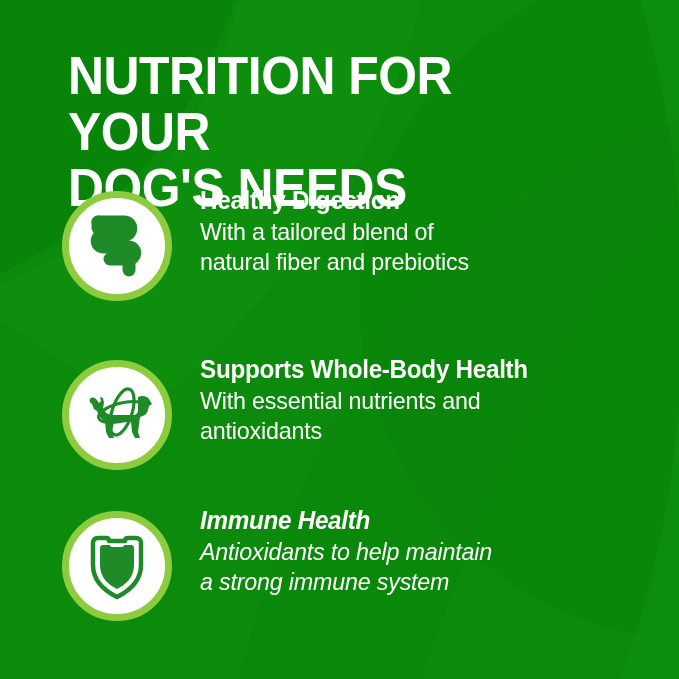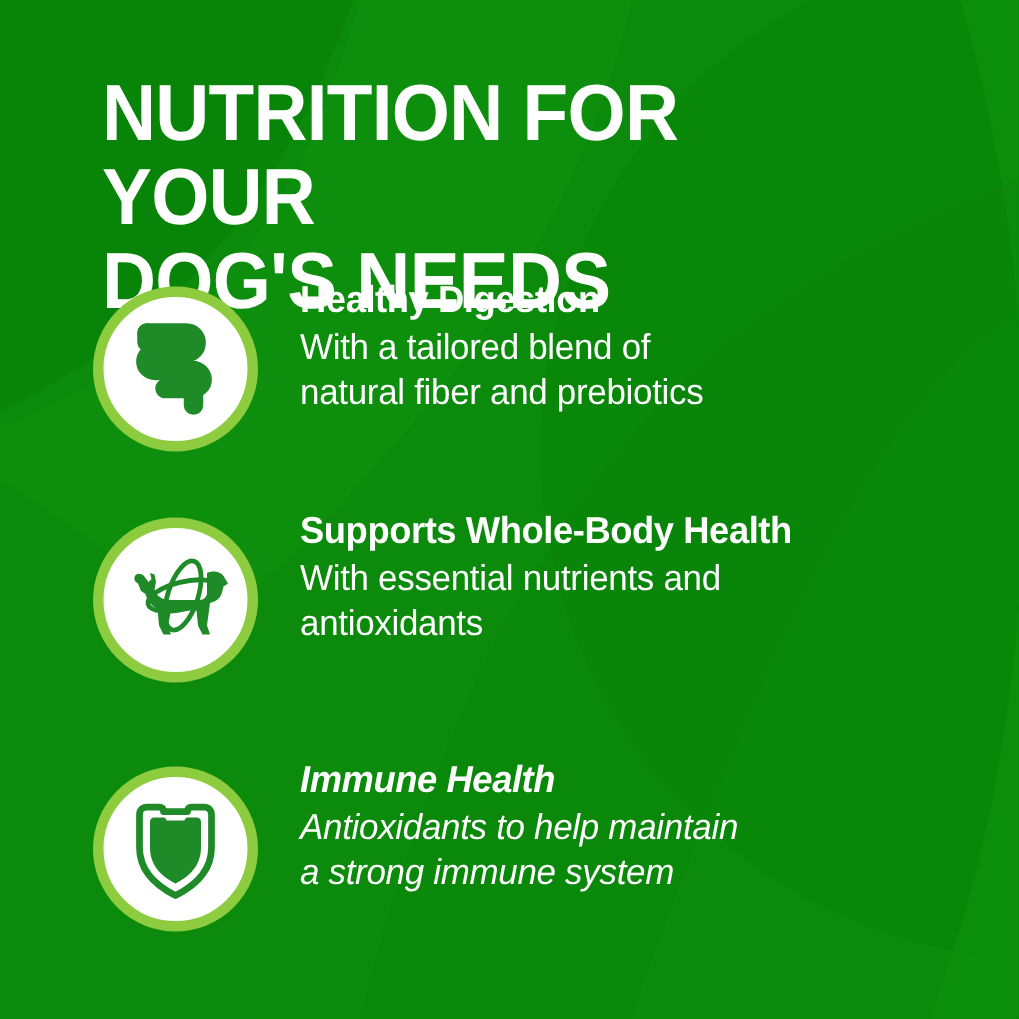--- a/index.html
+++ b/index.html
@@ -60,21 +60,21 @@
 
   .benefit {
     position: absolute;
     left: 0;
     width: 679px;
     height: 130px;
     display: flex;
     align-items: flex-start;
   }
   .benefit-1 { top: 0px; }
-  .benefit-2 { top: 154px; padding-left: 24px; }
+  .benefit-2 { top: 169px; padding-left: 24px; }
   .benefit-3 { top: 320px; font-style: italic; }
 
   
   .icon-badge {
     position: absolute;
     left: 62px;
     top: 5px;
     width: 110px;
     height: 110px;
     border-radius: 50%;

